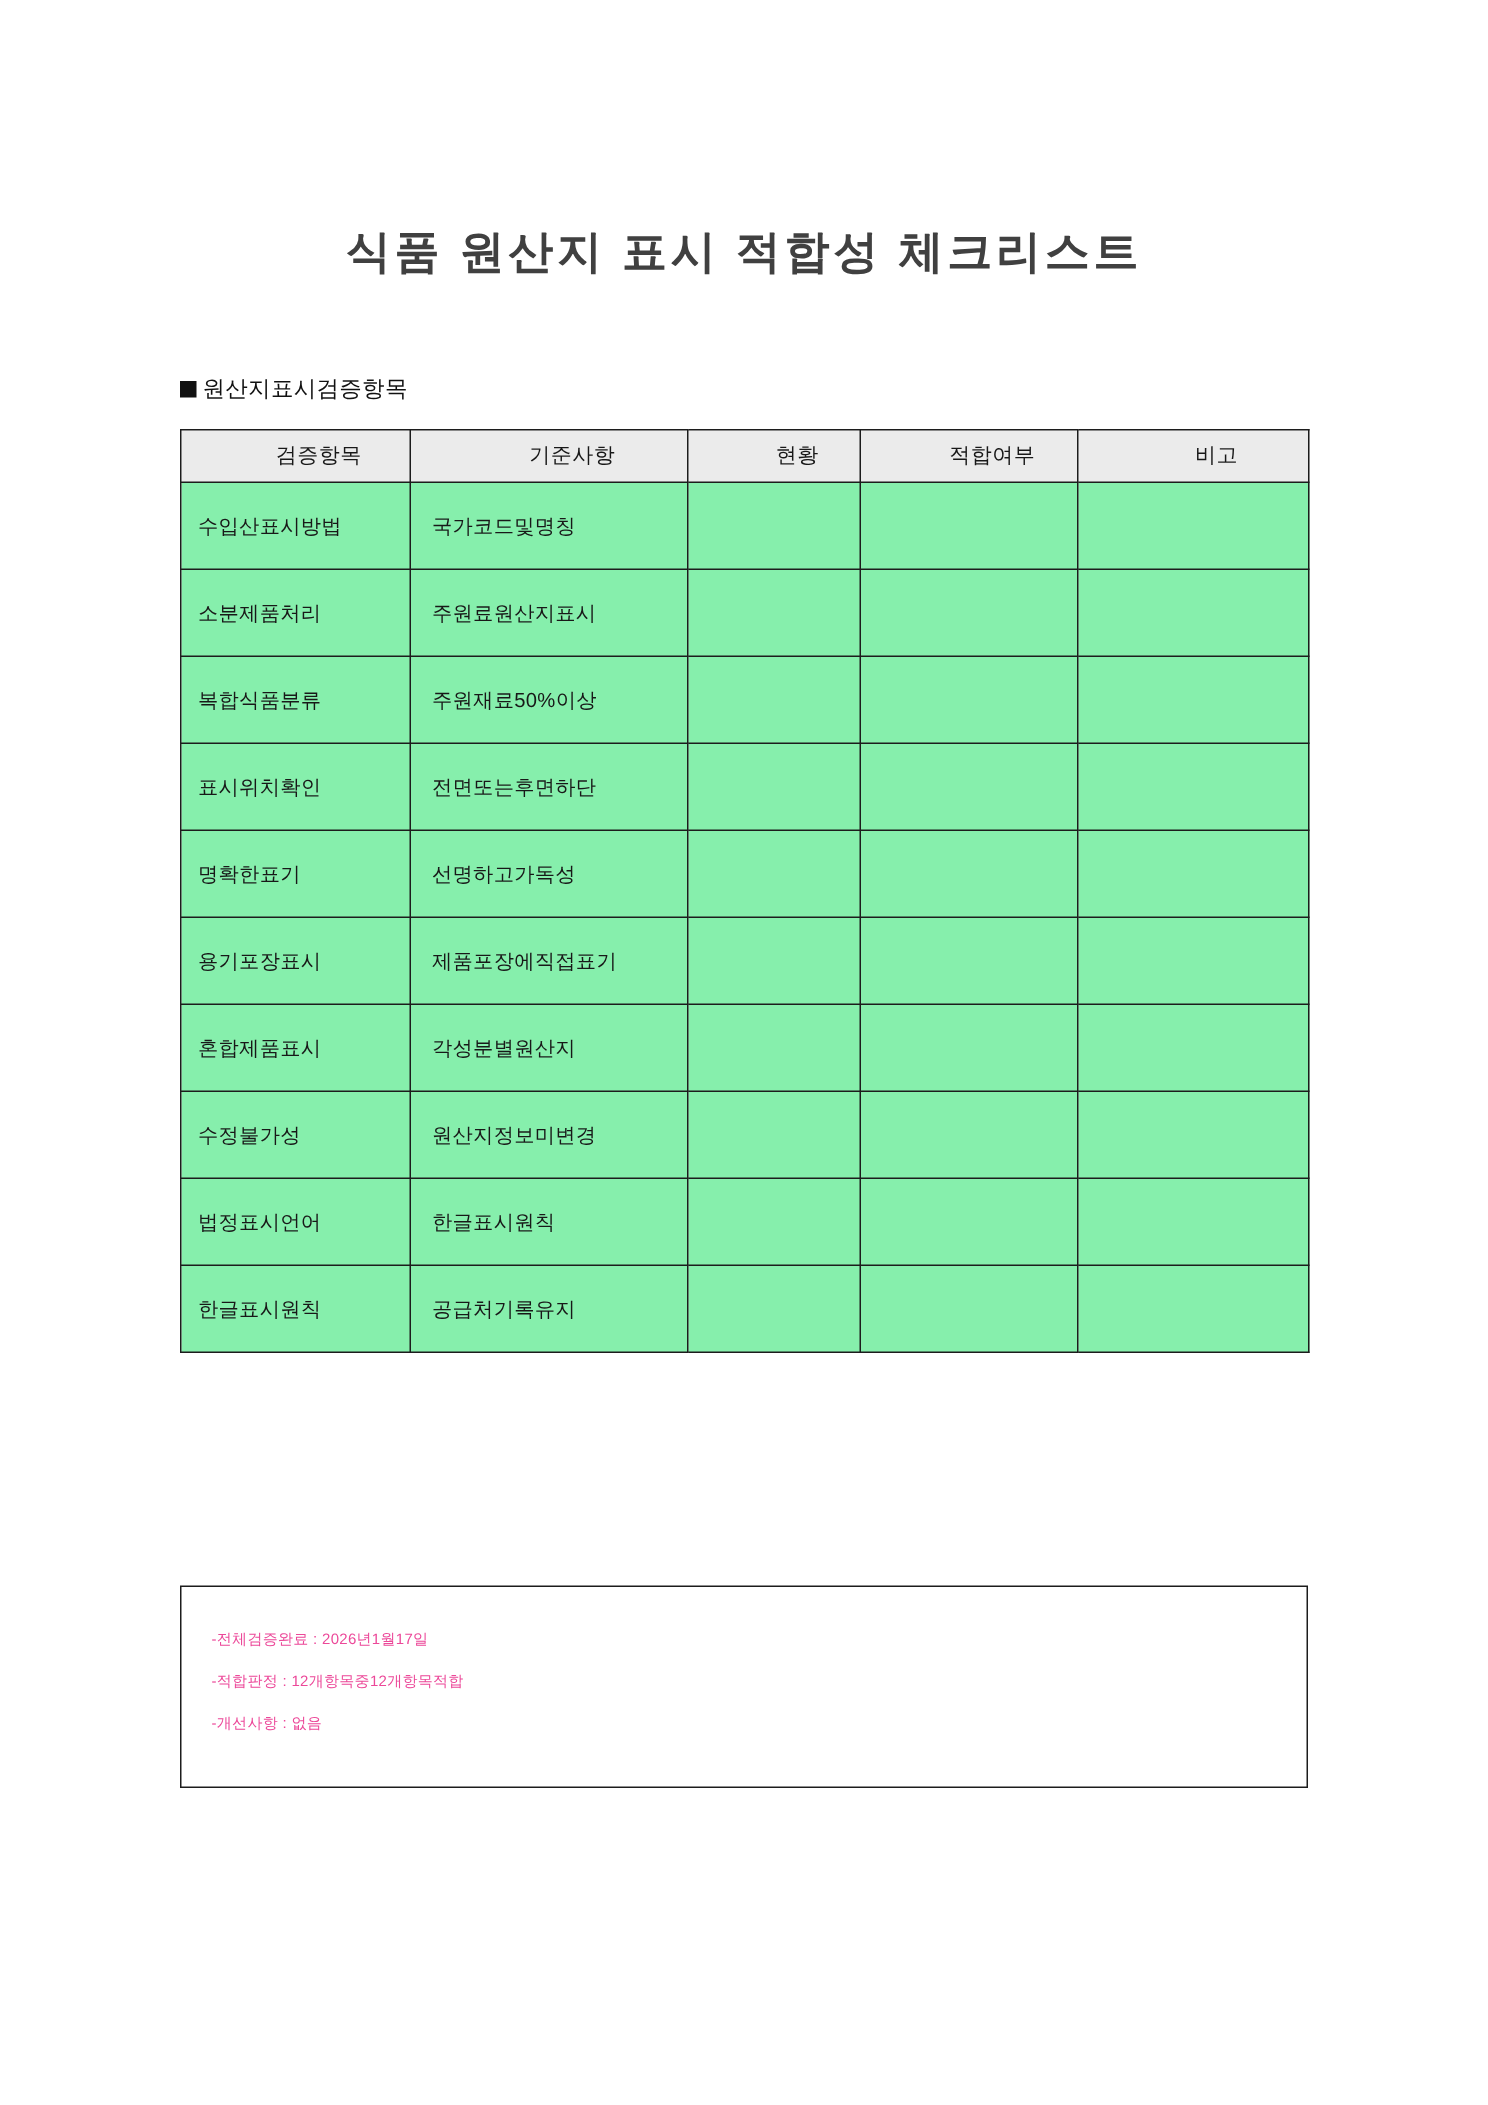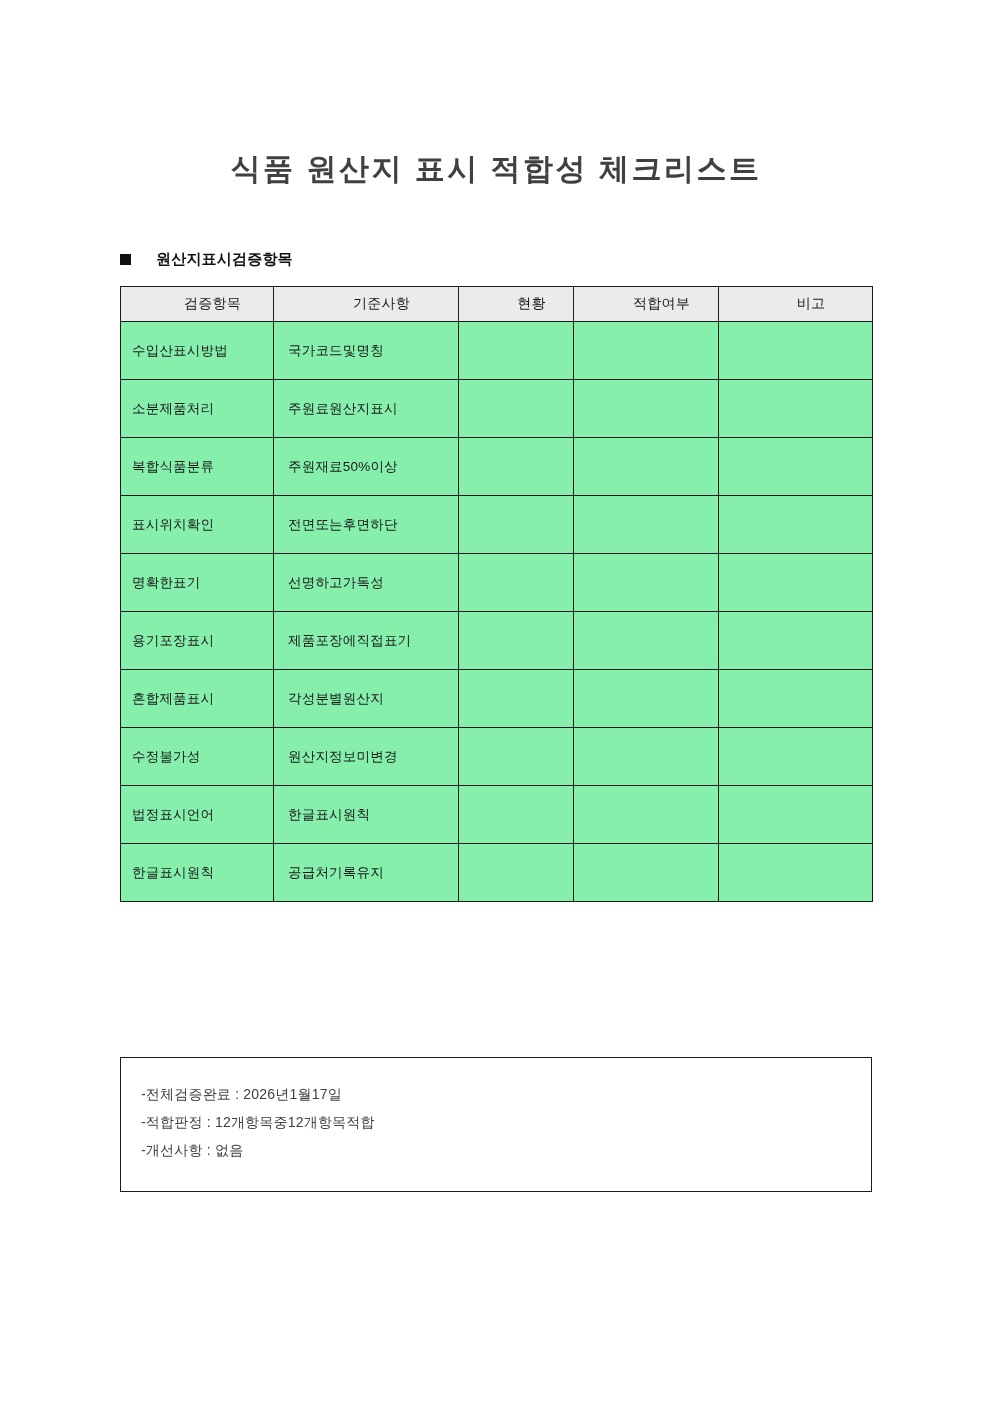--- a/index.html
+++ b/index.html
@@ -37,23 +37,23 @@
     line-height: 1.2;
     white-space: nowrap;
   }
 
   
   .section-head {
     position: absolute;
     left: 120px;
     display: flex;
     align-items: center;
-    gap: 25px;
+    gap: 4px;
     font-size: 15px;
-    font-weight: bold;
+    font-weight: normal;
     color: #111111;
     letter-spacing: 0.2px;
   }
   .section-head .bullet {
     display: inline-block;
     width: 11px;
     height: 11px;
     background: #111111;
     flex: none;
   }
@@ -112,23 +112,23 @@
     left: 120px;
     top: 1057px;
     width: 752px;
     height: 135px;
     box-sizing: border-box;
     border: 1px solid #1c1c1c;
     background: #ffffff;
     padding: 22px 0 0 20px;
   }
   .result-line {
-    font-size: 14px;
+    font-size: 10px;
     line-height: 28px;
-    color: #404040;
+    color: #ec4899;
     letter-spacing: 0.2px;
     white-space: pre;
   }
 </style>
 </head>
 <body>
 
 <div class="page">
 
   <h1 class="doc-title">식품 원산지 표시 적합성 체크리스트</h1>

